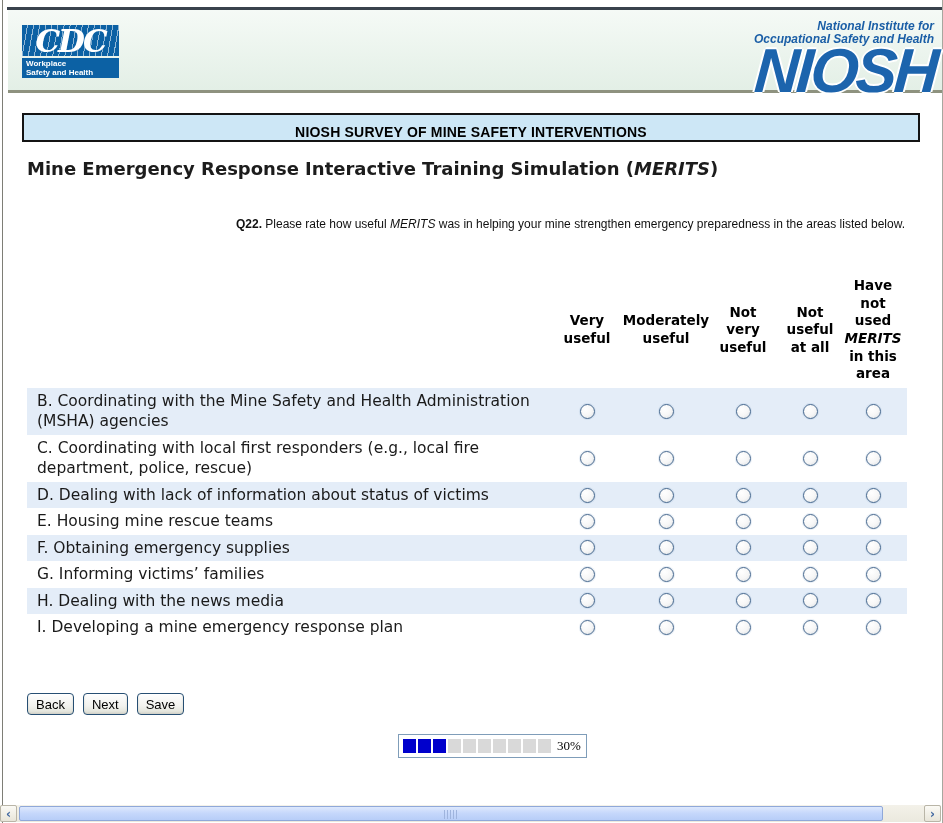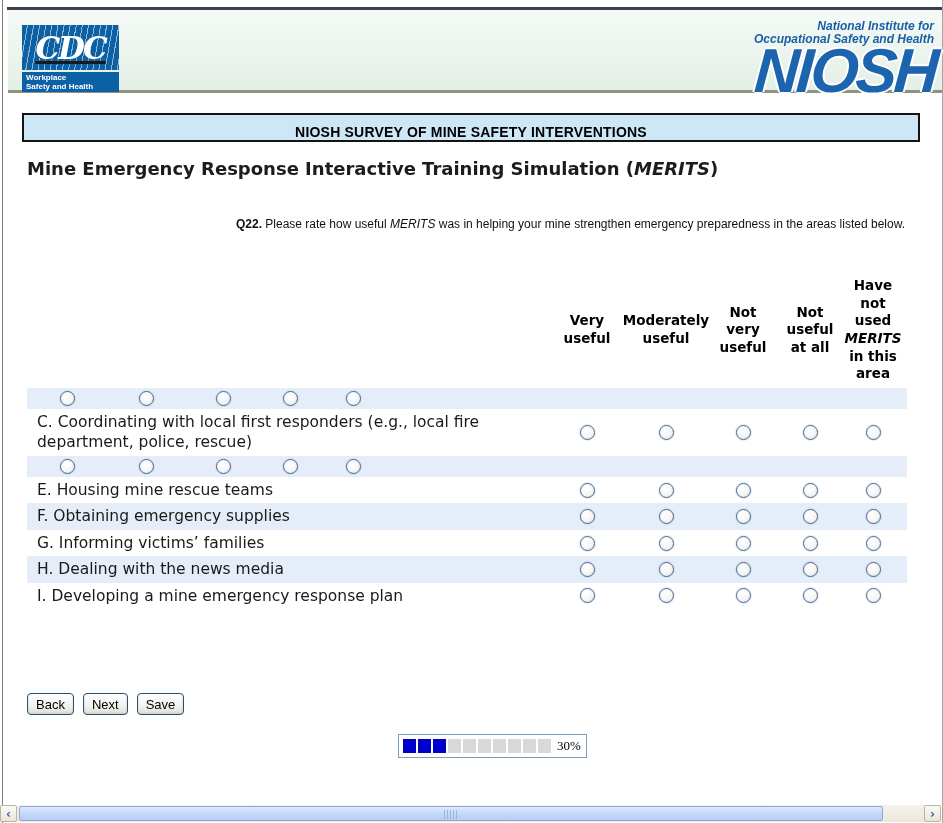--- a/index.html
+++ b/index.html
@@ -13,22 +13,22 @@
   .frame-top{position:absolute;left:7px;right:1px;top:7px;height:3px;background:#39424d;}
 
   
   .banner{
     position:absolute;left:8px;right:1px;top:10px;height:80px;
     background:linear-gradient(#f5faf6,#e3efe6);
     border-bottom:3px solid #8e927f;
   }
   .cdc-logo{position:absolute;left:14px;top:15px;width:97px;height:66px;cursor:pointer;}
   .cdc-top{
-    height:45px;background:#0c61a4 ;position:relative;
-    display:flex;align-items:center;justify-content:center;text-decoration:underline;
+    height:31px;background:#0c61a4 ;position:relative;
+    display:flex;align-items:center;justify-content:center;
   }
   .cdc-top::before{
     content:"";position:absolute;inset:0;
     background:repeating-linear-gradient(100deg,rgba(255,255,255,0) 0 5px,rgba(255,255,255,.55) 5px 6px);
   }
   .cdc-acronym{
     position:relative;font-family:"DejaVu Serif",serif;font-weight:bold;font-style:italic;
     font-size:31px;color:#ffffff;letter-spacing:-2px;text-shadow:0 0 2px #0c61a4;
   }
   .cdc-tagline{
@@ -179,20 +179,21 @@
       </div>
       <div class="tcol c4">
         <span class="hdr">Not useful at all</span>
       </div>
       <div class="tcol c5">
         <span class="hdr">Have not used <i>MERITS</i> in this area</span>
       </div>
     </div>
   <div id="tbody">
       <div class="trow alt">
+        <div class="tlabel">B. Coordinating with the Mine Safety and Health Administration (MSHA) agencies</div>
         <div class="tcol c1">
           <span class="radio"></span>
         </div>
         <div class="tcol c2">
           <span class="radio"></span>
         </div>
         <div class="tcol c3">
           <span class="radio"></span>
         </div>
         <div class="tcol c4">
@@ -214,20 +215,21 @@
           <span class="radio"></span>
         </div>
         <div class="tcol c4">
           <span class="radio"></span>
         </div>
         <div class="tcol c5">
           <span class="radio"></span>
         </div>
       </div>
       <div class="trow alt">
+        <div class="tlabel">D. Dealing with lack of information about status of victims</div>
         <div class="tcol c1">
           <span class="radio"></span>
         </div>
         <div class="tcol c2">
           <span class="radio"></span>
         </div>
         <div class="tcol c3">
           <span class="radio"></span>
         </div>
         <div class="tcol c4">

